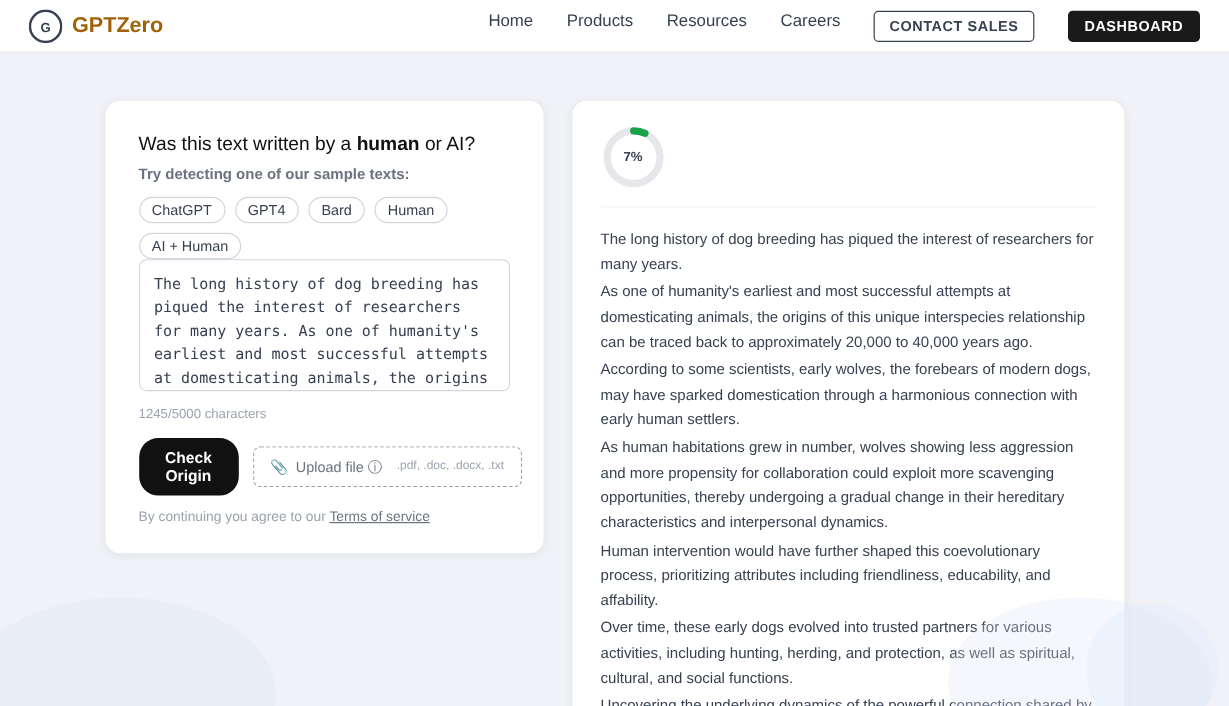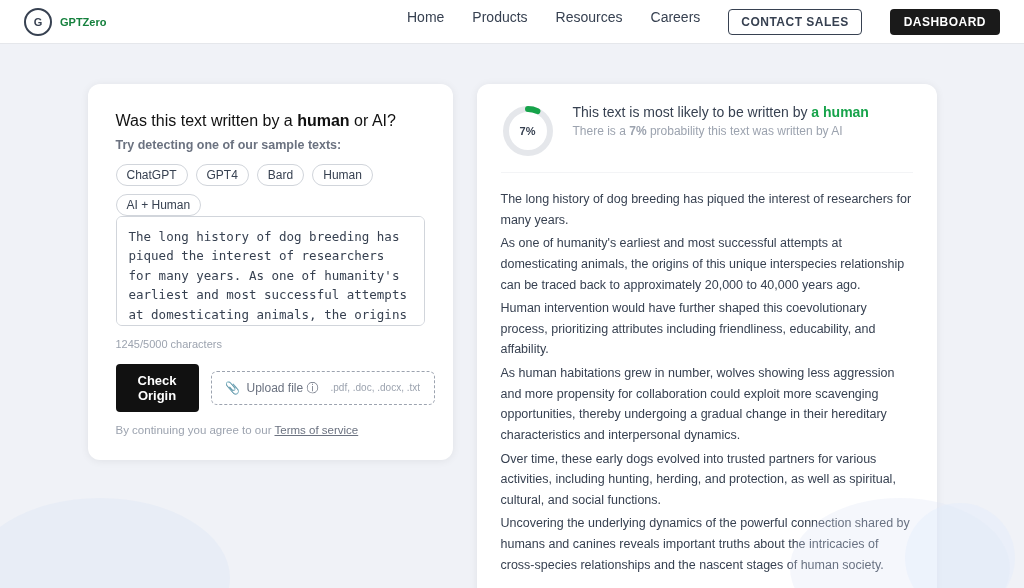--- a/index.html
+++ b/index.html
@@ -28,22 +28,22 @@
       align-items: center;
       gap: 8px;
       margin-right: auto;
     }
     #logo-icon {
       width: 28px;
       height: 28px;
     }
     #logo-text {
       font-weight: 700;
-      font-size: 11px;
-      color: #15803d;
+      font-size: 18px;
+      color: #a16207;
     }
     #nav {
       display: flex;
       align-items: flex-start;
       gap: 28px;
     }
     .nav-link {
       font-size: 14px;
       color: #374151;
       text-decoration: none;
@@ -144,21 +144,21 @@
     #action-row {
       display: flex;
       gap: 12px;
       align-items: center;
       margin-bottom: 12px;
     }
     #check-origin-btn {
       background: #111;
       color: #fff;
       border: none;
-      border-radius: 4px;
+      border-radius: 16px;
       padding: 9px 22px;
       font-size: 13px;
       font-weight: 600;
       cursor: pointer;
       flex: 1;
     }
     #upload-btn {
       border: 1.5px dashed #9ca3af;
       border-radius: 6px;
       padding: 8px 14px;
@@ -312,35 +312,28 @@
 
   <div id="right-card">
     <div id="result-header">
       <div id="donut-wrapper">
         <svg width="54" height="54" viewBox="0 0 54 54">
           <circle cx="27" cy="27" r="22" fill="none" stroke="#e5e7eb" stroke-width="6"></circle>
           <circle cx="27" cy="27" r="22" fill="none" stroke="#16a34a" stroke-width="6" stroke-dasharray="138.2" stroke-dashoffset="128.5" stroke-linecap="round"></circle>
         </svg>
         <div id="donut-label">7%</div>
       </div>
-      <div id="result-text-block">
-        <p id="result-main-text">
-          <span>This text is most likely to be written by </span><span class="human-highlight">a human</span>
-        </p>
-        <p id="result-sub-text">
-          <span>There is a </span><span class="pct-highlight">7%</span><span> probability this text was written by AI</span>
-        </p>
-      </div>
     </div>
 
     <div id="result-body">
     <p>The long history of dog breeding has piqued the interest of researchers for many years.</p>
         <p>As one of humanity's earliest and most successful attempts at domesticating animals, the origins of this unique interspecies relationship can be traced back to approximately 20,000 to 40,000 years ago.</p>
+        <p>According to some scientists, early wolves, the forebears of modern dogs, may have sparked domestication through a harmonious connection with early human settlers.</p>
+        <p>As human habitations grew in number, wolves showing less aggression and more propensity for collaboration could exploit more scavenging opportunities, thereby undergoing a gradual change in their hereditary characteristics and interpersonal dynamics.</p>
         <p>Human intervention would have further shaped this coevolutionary process, prioritizing attributes including friendliness, educability, and affability.</p>
-        <p>As human habitations grew in number, wolves showing less aggression and more propensity for collaboration could exploit more scavenging opportunities, thereby undergoing a gradual change in their hereditary characteristics and interpersonal dynamics.</p>
         <p>Over time, these early dogs evolved into trusted partners for various activities, including hunting, herding, and protection, as well as spiritual, cultural, and social functions.</p>
         <p>Uncovering the underlying dynamics of the powerful connection shared by humans and canines reveals important truths about the intricacies of cross-species relationships and the nascent stages of human society.</p>
       </div>
 
   </div>
 
 </main>
 
 <div id="bg-deco">
   <svg width="1024" height="120" viewBox="0 0 1024 120">

